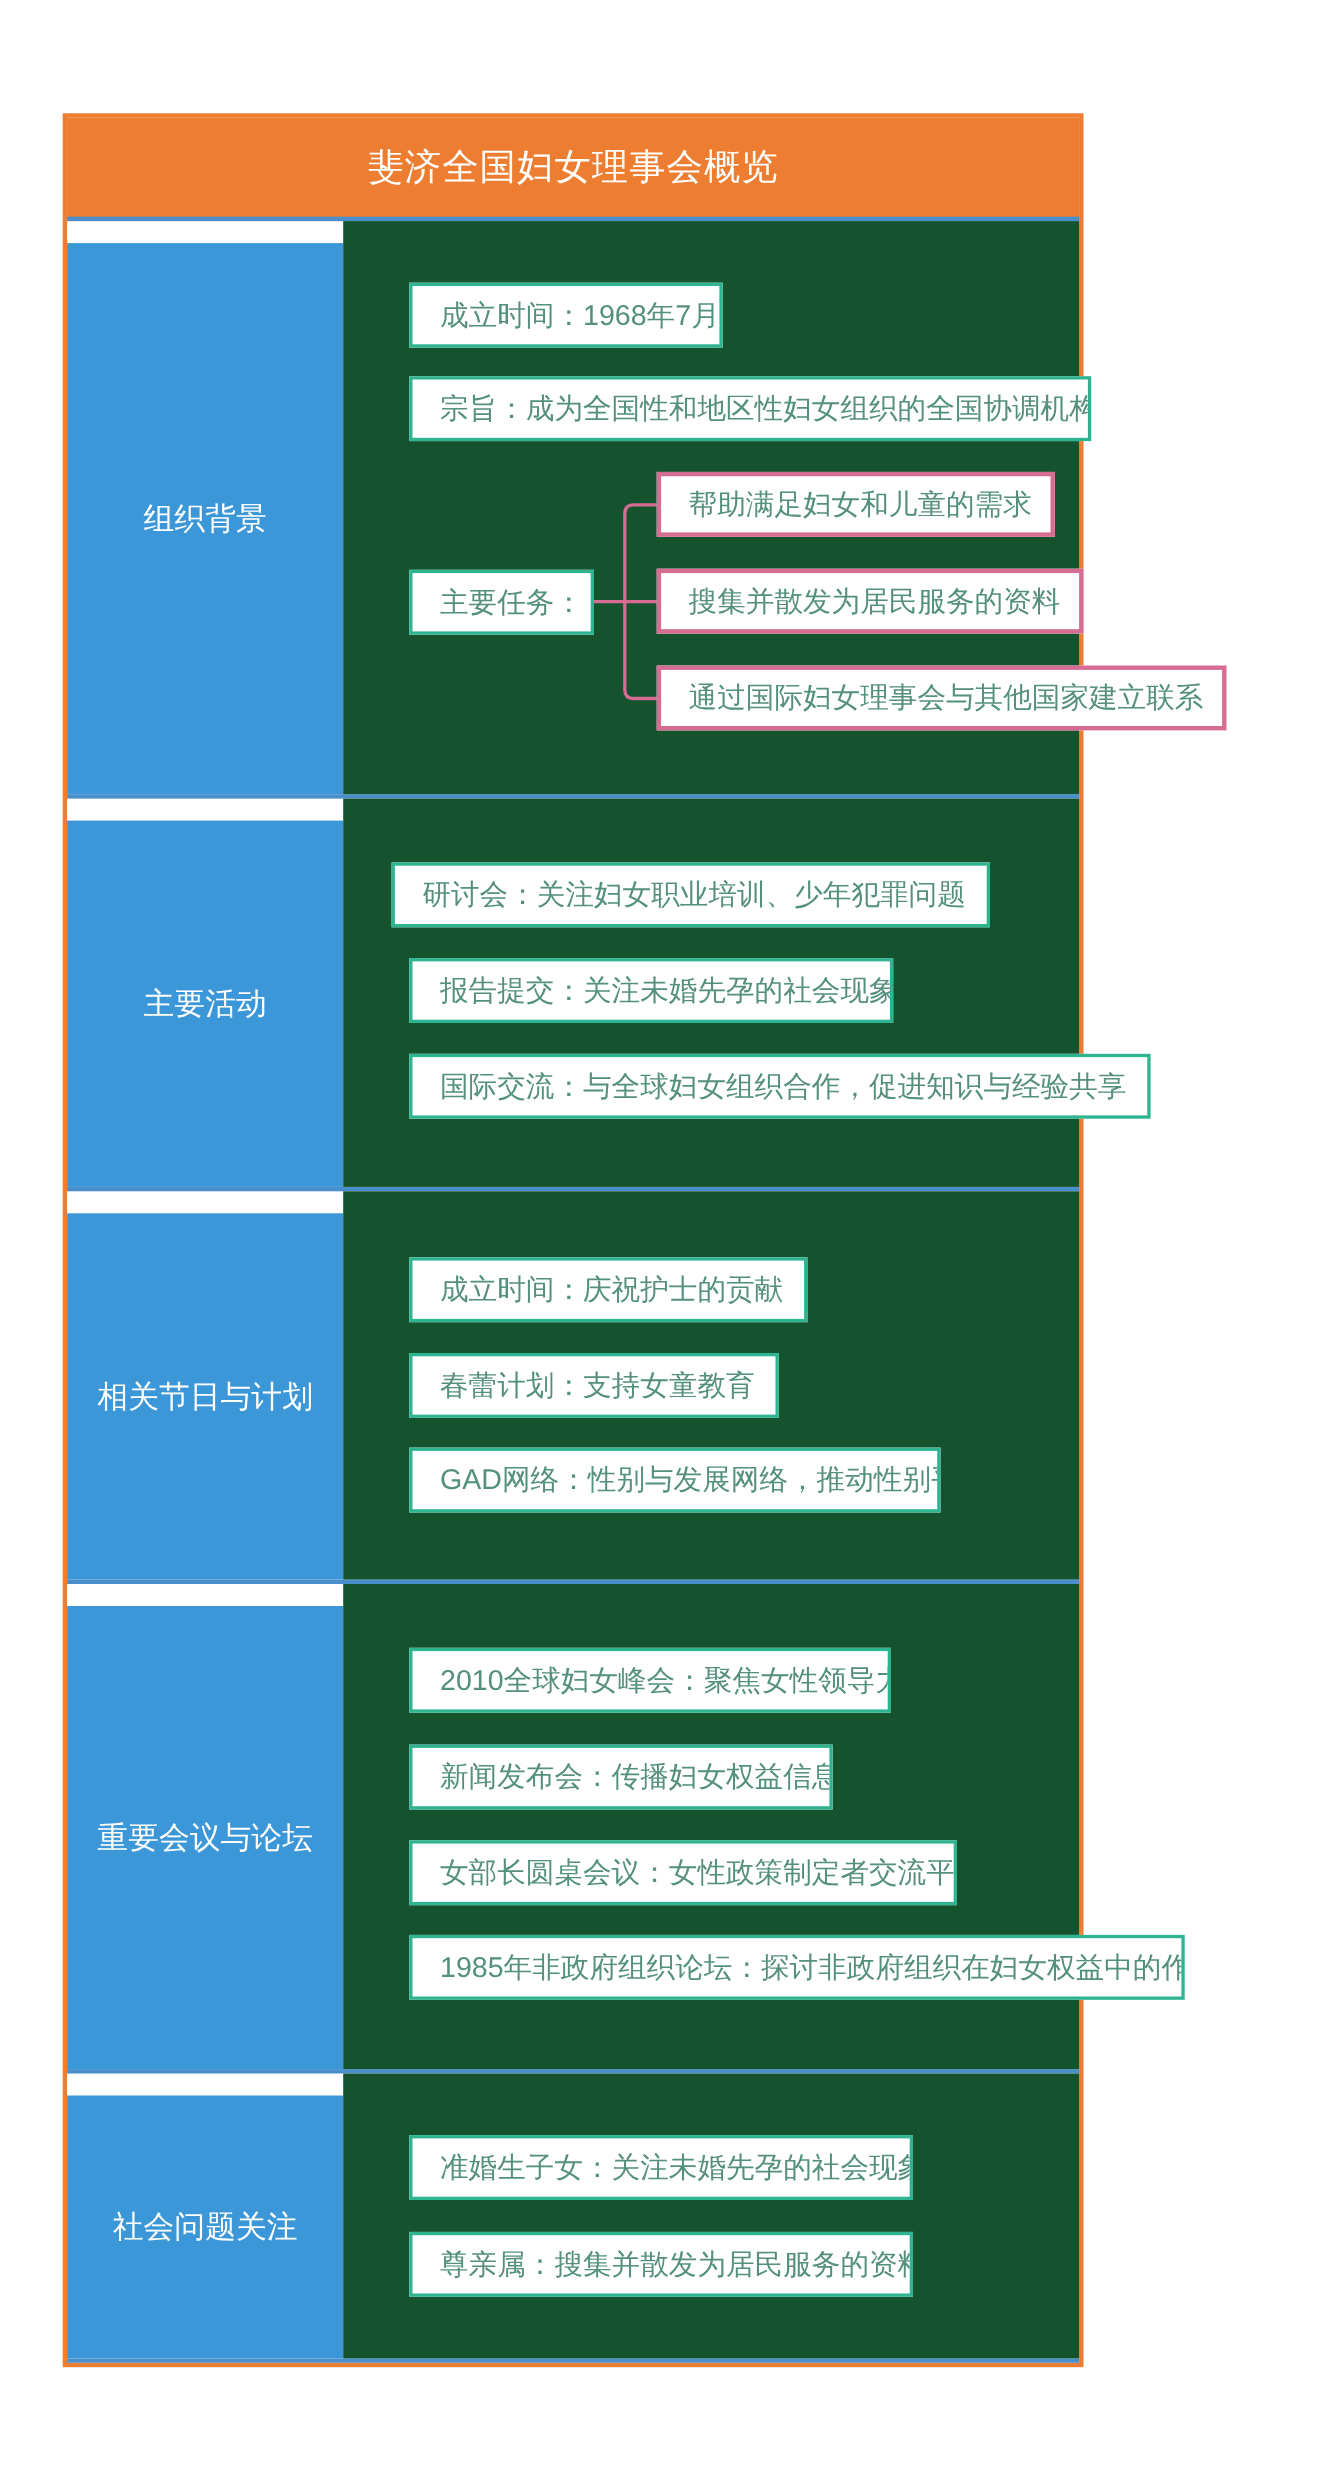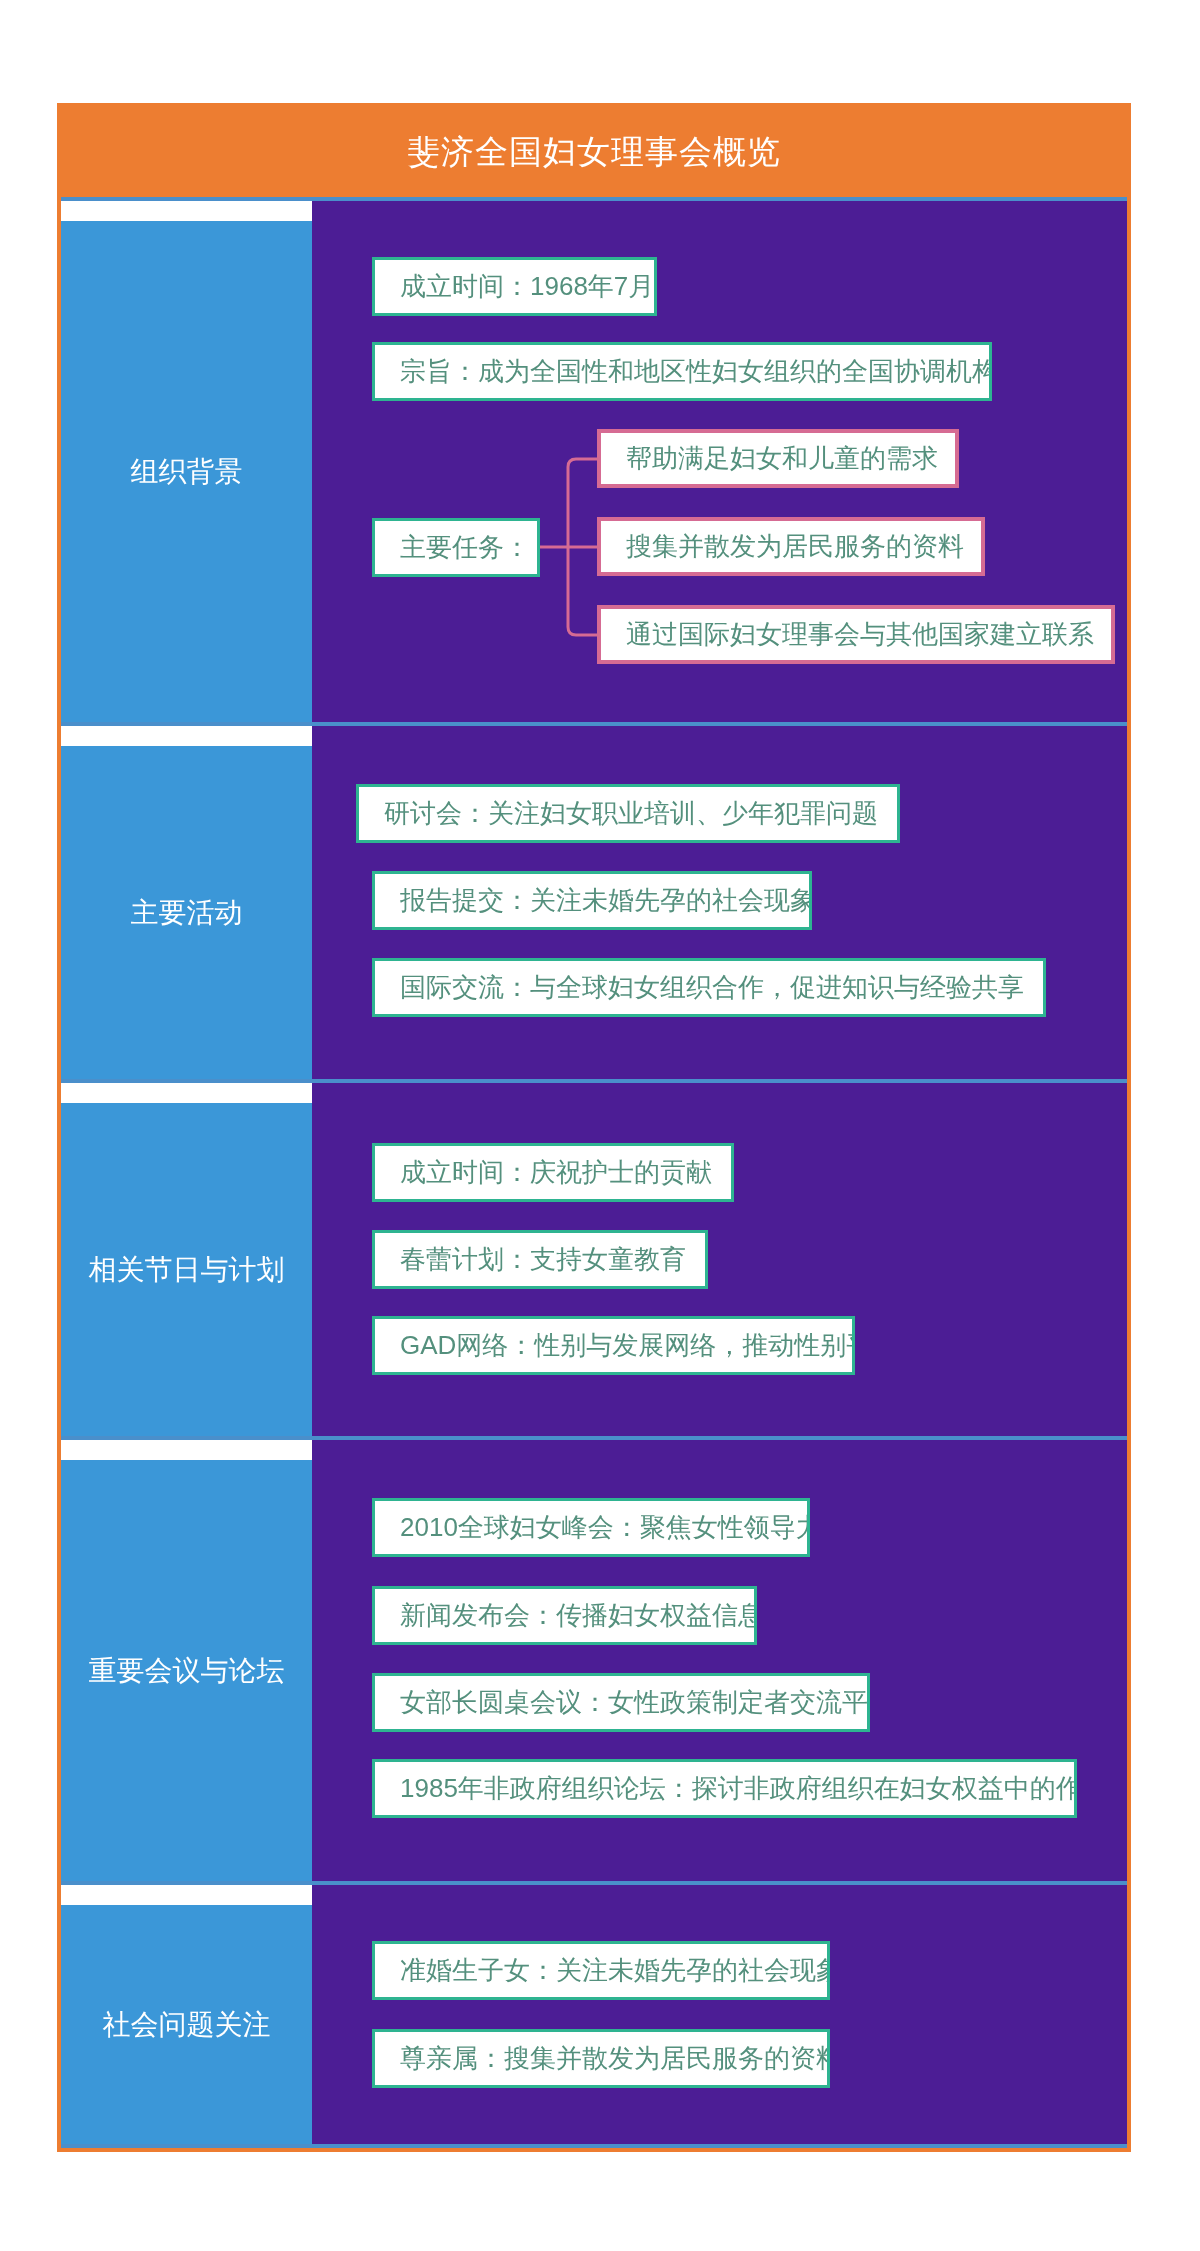--- a/index.html
+++ b/index.html
@@ -1,21 +1,21 @@
 <!DOCTYPE html>
 <html><head>
 <meta charset="utf-8">
 <style>
   html,body{margin:0;padding:0;background:#ffffff;}
   .canvas{
     position:relative;width:1200px;height:2251px;background:#ffffff;
     font-family:"Liberation Sans", sans-serif;overflow:hidden;
   }
   .frame{
-    position:absolute;left:57px;top:103px;width:1074px;height:2049px;
+    position:absolute;left:57px;top:103px;width:928px;height:2049px;
     border:4px solid #ED7D31;box-sizing:border-box;
     display:flex;flex-direction:column;background:#ffffff;justify-content:space-between;
   }
   .header{
     height:90px;flex:0 0 90px;background:#ED7D31;
     display:flex;align-items:center;justify-content:center;
     border-bottom:4px solid #4A8FCB;box-sizing:content-box;
   }
   .title{color:#ffffff;font-size:33px;letter-spacing:1px;}
   .row{display:flex;border-bottom:4px solid #4A8FCB;}
@@ -23,21 +23,21 @@
   .row.r2{flex:0 0 353px;}
   .row.r3{flex:0 0 353px;}
   .row.r4{flex:0 0 441px;}
   .row.r5{flex:1 1 auto;}
   .side{
     flex:0 0 251px;background:#3B97D8;color:#ffffff;
     display:flex;align-items:center;justify-content:center;
     font-size:28px;
     margin-top:20px;
   }
-  .content{position:relative;flex:1 1 auto;background:#4c1d95;padding-left:16px;}
+  .content{position:relative;flex:1 1 auto;background:#14532d;padding-left:16px;}
   .nbox{
     position:absolute;height:59px;box-sizing:border-box;
     border:3px solid #2EB491;background:#ffffff;color:#54907D;
     font-size:26px;display:flex;align-items:center;padding-left:25px;
     white-space:nowrap;overflow:hidden;
   }
   .nbox.pink{border:4px solid #D66B93;}
   .connector{position:absolute;left:0;top:0;pointer-events:none;}
 </style>
 </head>

